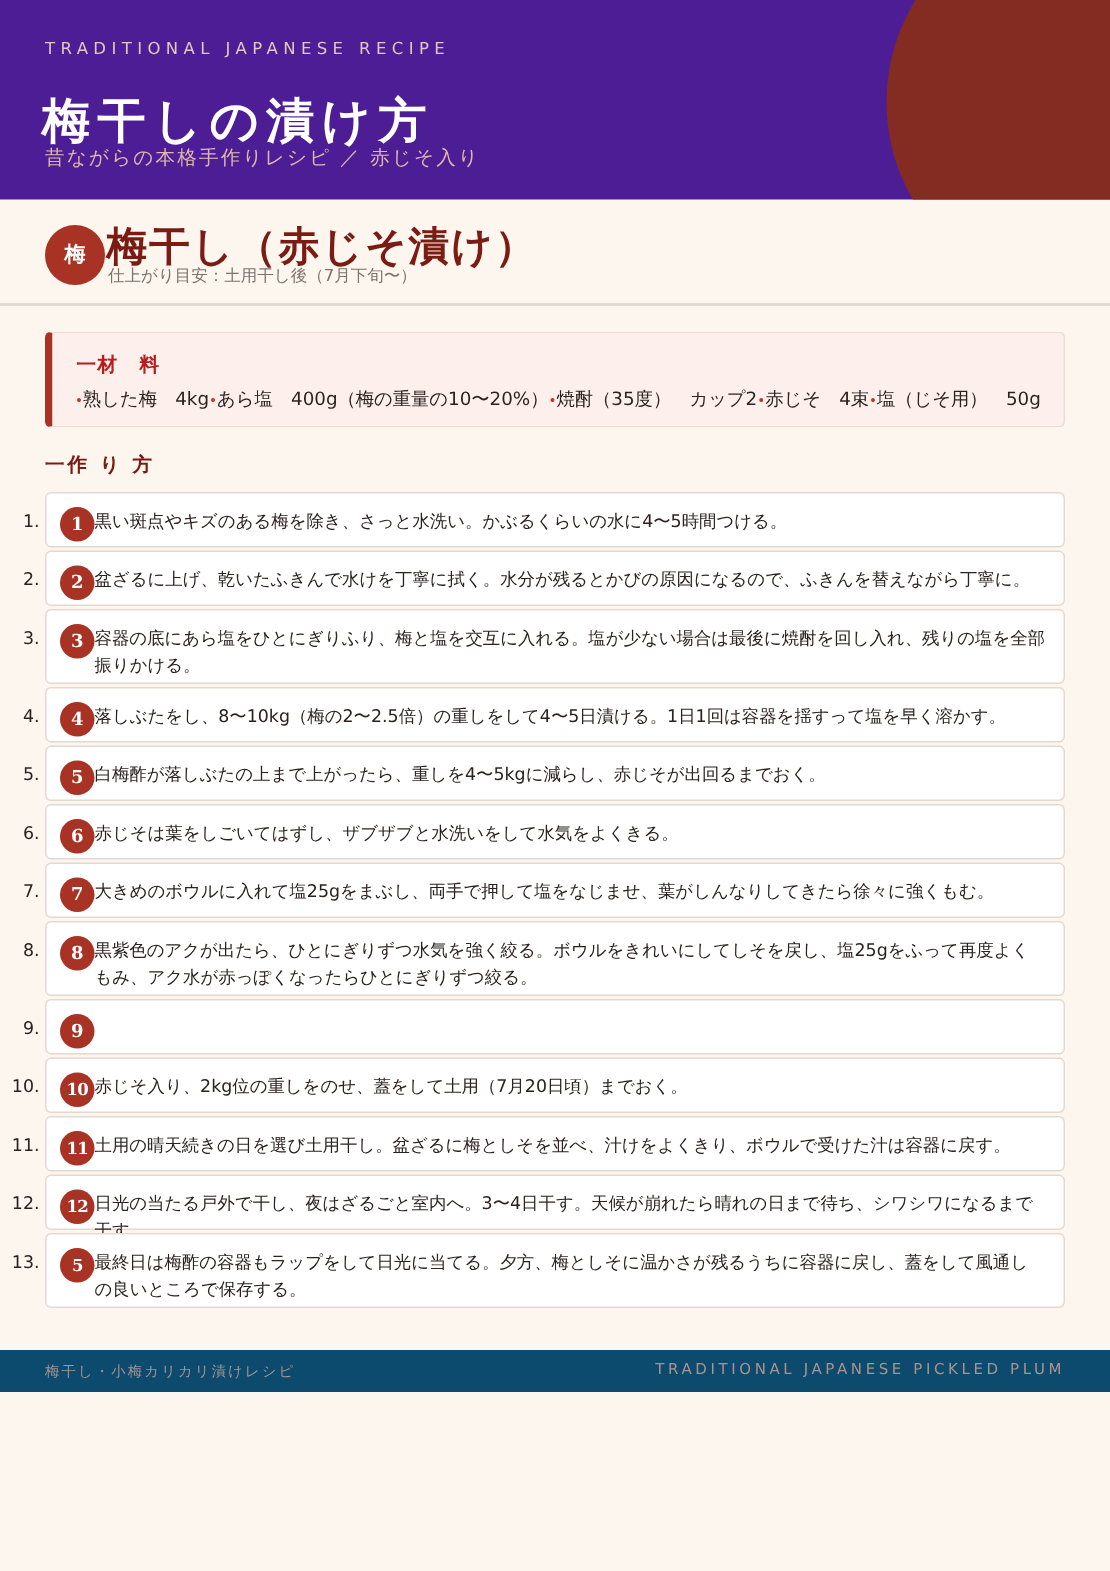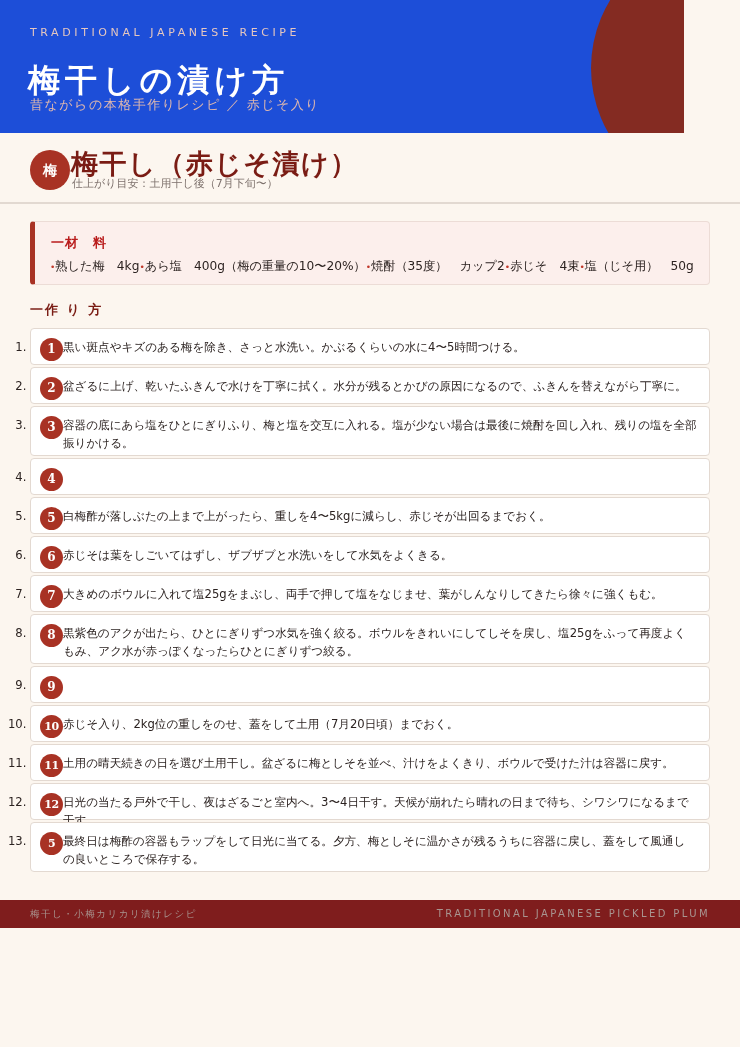--- a/index.html
+++ b/index.html
@@ -1,21 +1,21 @@
 <!DOCTYPE html>
 <html><head>
   <meta charset="utf-8">
   <style>
     * { box-sizing: border-box; margin: 0; padding: 0; }
     html, body { width: 740px; height: 1047px; background: #fcf6ef; overflow: hidden; }
     body { font-family: "DejaVu Sans", "Liberation Sans", sans-serif; color: #2b2220; position: relative; }
 
     .hero {
-      position: absolute; left: 0; top: 0; width: 684px; height: 133px;
-      background: #1d4ed8; overflow: hidden;
+      position: absolute; left: 0; top: 0; width: 740px; height: 133px;
+      background: #4c1d95; overflow: hidden;
     }
     .hero-circle {
       position: absolute; left: 591px; top: -62px; width: 260px; height: 260px;
       border-radius: 50%; background: #842b22;
     }
     .hero-eyebrow {
       position: absolute; left: 30px; top: 26px;
       font-size: 11px; letter-spacing: 3.6px; color: #e6c7bf;
       font-family: "DejaVu Sans", sans-serif;
     }
@@ -78,21 +78,21 @@
     .step-num {
       position: absolute; left: 9px; top: 9px; width: 23px; height: 23px;
       border-radius: 50%; background: #a83224; color: #fff;
       font-family: "DejaVu Serif", serif; font-weight: bold;
       font-size: 12px; text-align: center; line-height: 23px;
     }
     .step-num.wide { font-size: 11px; letter-spacing: -0.5px; }
 
     .footer {
       position: absolute; left: 0; top: 900px; width: 740px; height: 28px;
-      background: #7f1d1d;
+      background: #0c4a6e;
     }
     .footer-left {
       position: absolute; left: 30px; top: 8px;
       font-size: 9.5px; color: #a99590; letter-spacing: 1.5px;
     }
     .footer-right {
       position: absolute; right: 30px; top: 8px;
       font-size: 10px; color: #a99590; letter-spacing: 2.4px;
     }
   </style>
@@ -129,20 +129,21 @@
   <li class="step one">
     <span class="step-num">2</span>
     <span>盆ざるに上げ、乾いたふきんで水けを丁寧に拭く。水分が残るとかびの原因になるので、ふきんを替えながら丁寧に。</span>
   </li>
   <li class="step two">
     <span class="step-num">3</span>
     <span>容器の底にあら塩をひとにぎりふり、梅と塩を交互に入れる。塩が少ない場合は最後に焼酎を回し入れ、残りの塩を全部振りかける。</span>
   </li>
   <li class="step one">
     <span class="step-num">4</span>
+    <span>落しぶたをし、8〜10kg（梅の2〜2.5倍）の重しをして4〜5日漬ける。1日1回は容器を揺すって塩を早く溶かす。</span>
   </li>
   <li class="step one">
     <span class="step-num">5</span>
     <span>白梅酢が落しぶたの上まで上がったら、重しを4〜5kgに減らし、赤じそが出回るまでおく。</span>
   </li>
   <li class="step one">
     <span class="step-num">6</span>
     <span>赤じそは葉をしごいてはずし、ザブザブと水洗いをして水気をよくきる。</span>
   </li>
   <li class="step one">

